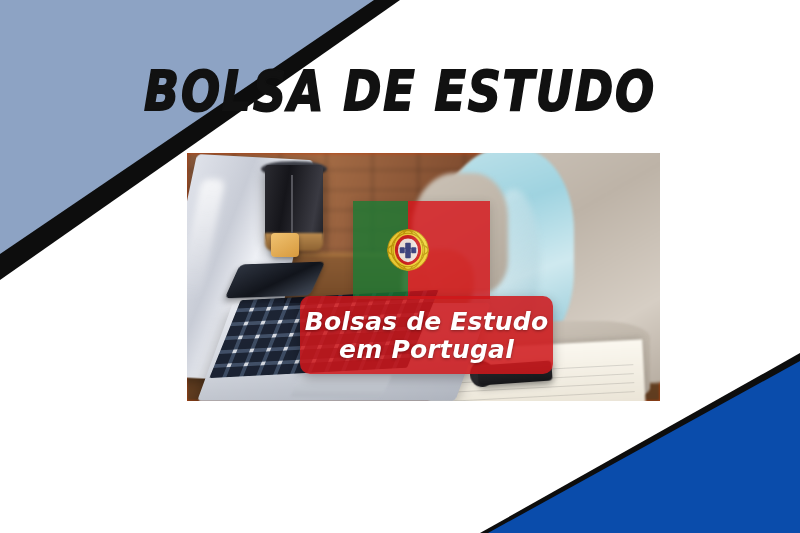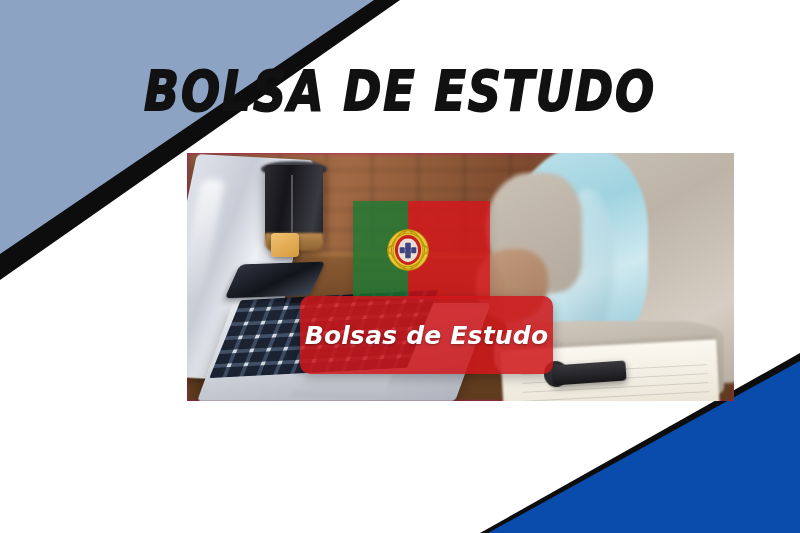--- a/index.html
+++ b/index.html
@@ -66,24 +66,24 @@
     -webkit-text-stroke: 1.6px #111111;
     white-space: nowrap;
     user-select: none;
   }
 
   
   .photo-card {
     position: absolute;
     left: 187px;
     top: 153px;
-    width: 547px;
+    width: 473px;
     height: 248px;
     overflow: hidden;
-    background: #be185d;
+    background: #c2410c;
   }
   .photo-scene {
     position: absolute;
     inset: 0;
   }
 
   
   .brick-wall {
     position: absolute;
     left: 0; top: 0; right: 0;
@@ -455,18 +455,19 @@
             <rect x="44" y="54" width="12" height="14" rx="2"></rect>
             <rect x="32" y="44" width="11" height="13" rx="2"></rect>
             <rect x="57" y="44" width="11" height="13" rx="2"></rect>
             <rect x="44" y="44" width="12" height="13" rx="2"></rect>
           </g>
         </svg>
       </div>
 
       <div class="banner">
         <div class="banner-line">Bolsas de Estudo</div>
+        <div class="banner-line">em Portugal</div>
       </div>
 
     </div>
   </div>
 
 </div>
 
 </body></html>

